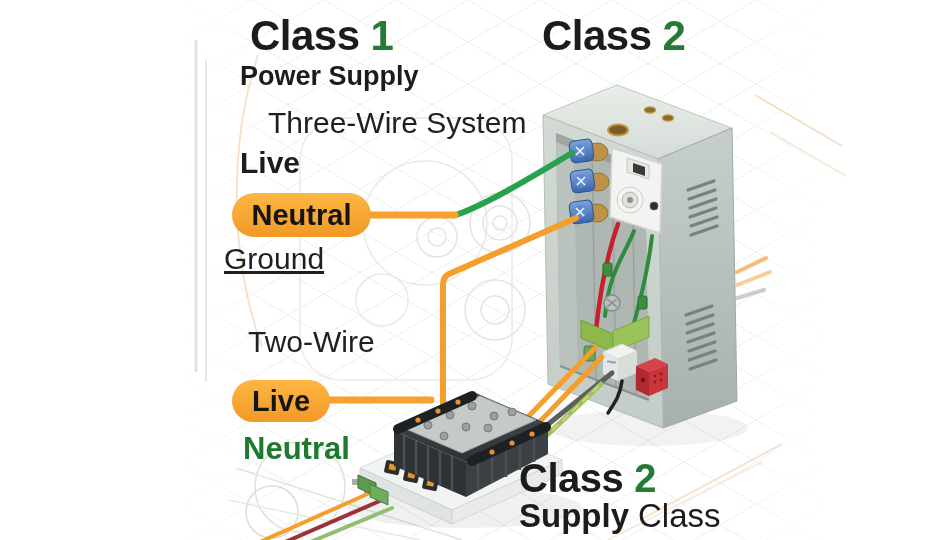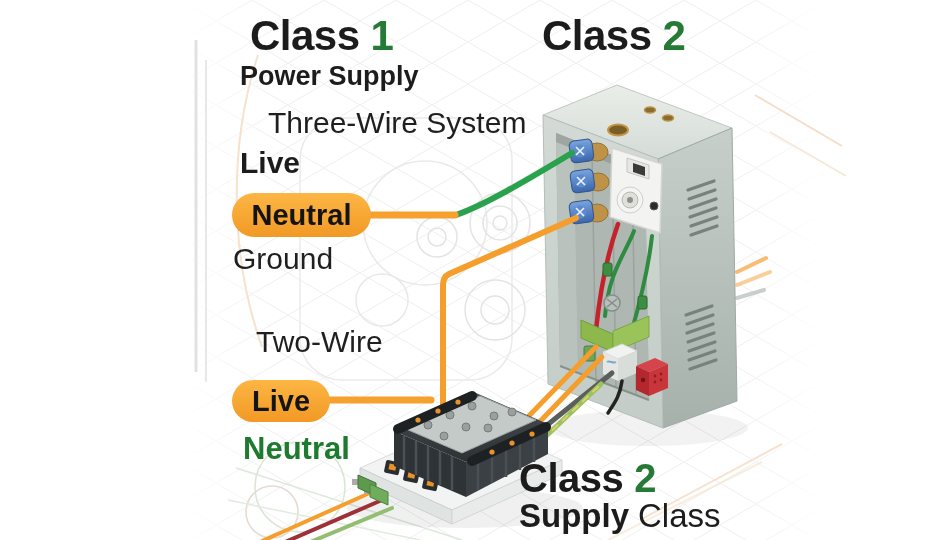--- a/index.html
+++ b/index.html
@@ -296,22 +296,22 @@
   </g>
 </svg>
 
 <div class="txt h1" style="left:239px;top:14px;"><span>Class</span><span class="sp"></span><span class="gn">1</span></div>
 <div class="txt sub1" style="left:240px;top:62px;">Power Supply</div>
 <div class="txt r30" style="left:240px;top:107px;margin-left:28px;">Three-Wire System</div>
 <div class="txt b30" style="left:240px;top:147px;">Live</div>
 <div class="pill neutral">
       <span>Neutral</span>
     </div>
-<div class="txt r30" style="left:233px;top:243px;">Ground</div>
-<div class="txt r30" style="left:256px;top:326px;">Two-Wire</div>
+<div class="txt r30" style="left:224px;top:243px;text-decoration:underline;">Ground</div>
+<div class="txt r30" style="left:248px;top:326px;">Two-Wire</div>
 <div class="pill live">
       <span>Live</span>
     </div>
 <div class="txt b30 gn2" style="left:243px;top:433px;font-size:31px;">Neutral</div>
 
 <div class="txt h1" style="left:531px;top:14px;"><span>Class</span><span class="sp"></span><span class="gn">2</span></div>
 
 <div class="txt h1b" style="left:519px;top:458px;"><span>Class</span><span class="sp"></span><span class="gn">2</span></div>
 <div class="txt sub2" style="left:519px;top:499px;"><span class="bold">Supply</span><span class="sp" style="width:9px;"></span><span>Class</span></div>
 

